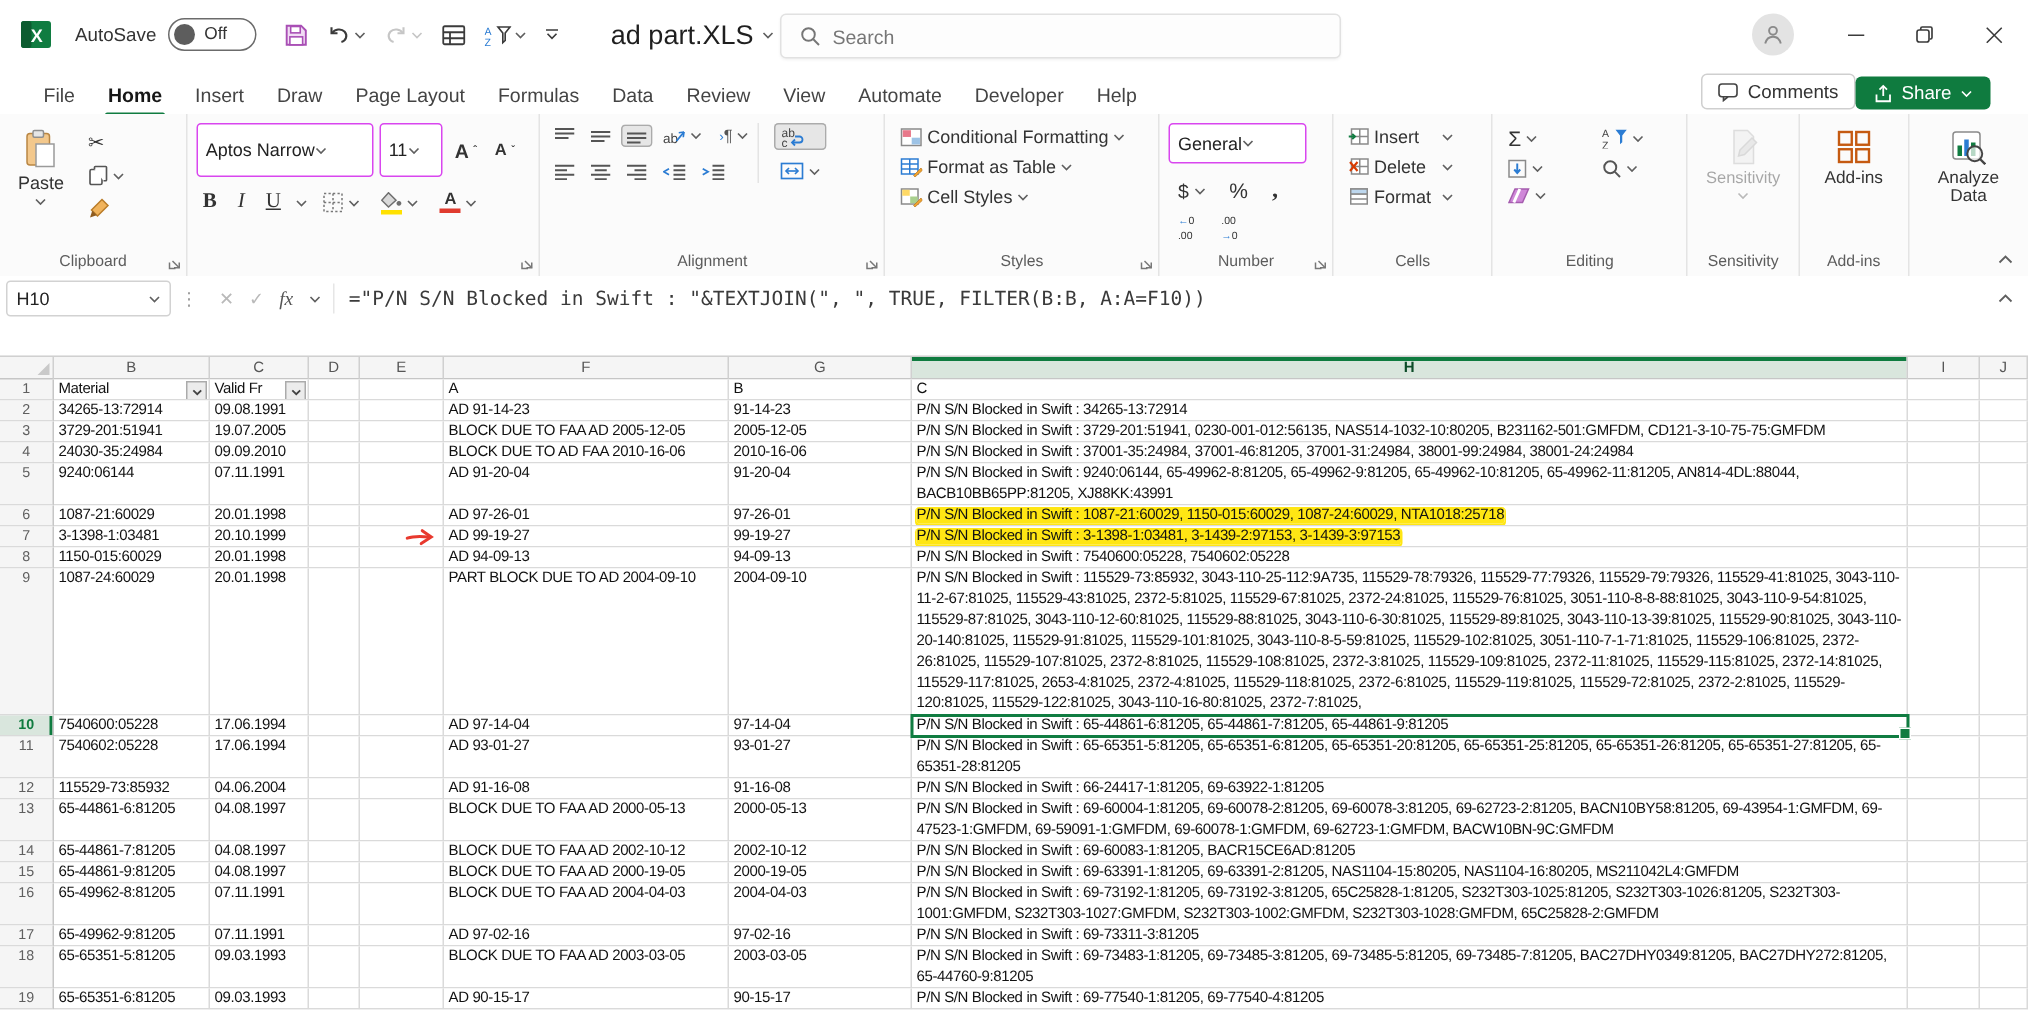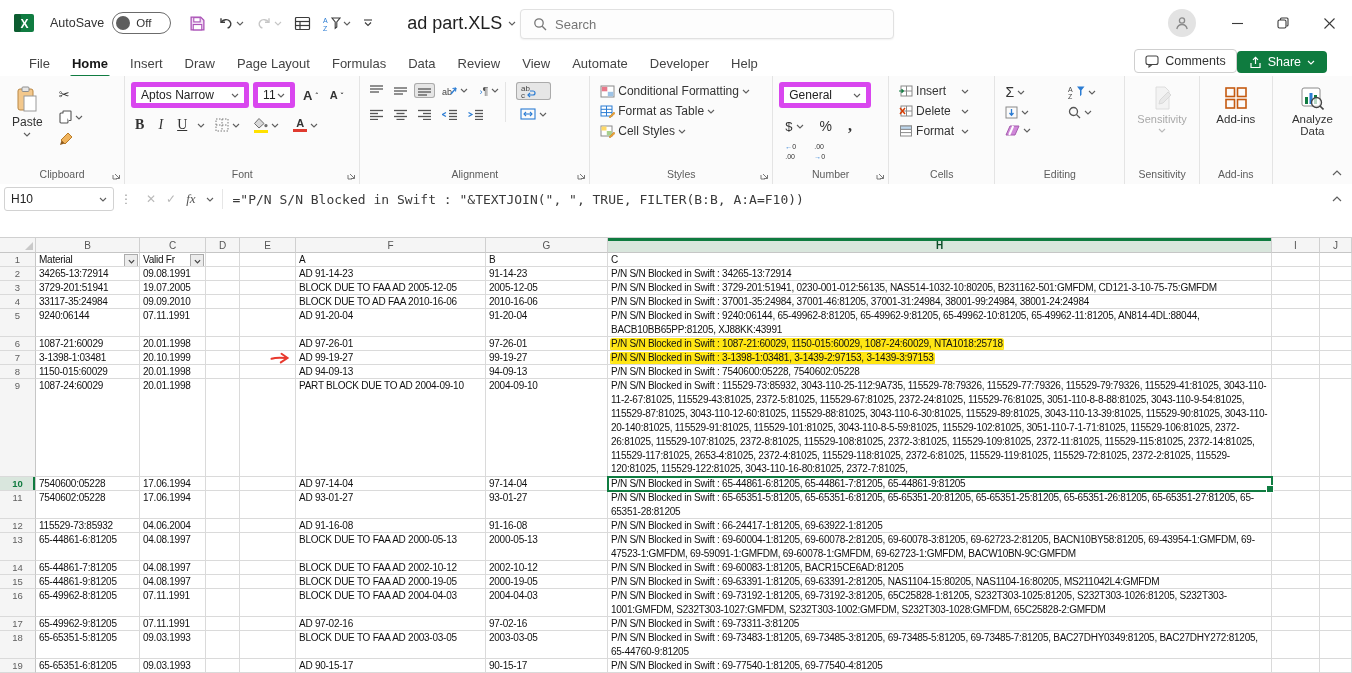--- a/index.html
+++ b/index.html
@@ -46,22 +46,22 @@
   .ribbon{position:absolute;top:76px;left:0;width:100%;height:108px;background:#fbfbfb;
           border-bottom:1px solid #d8d8d8;display:flex;}
   .grp{position:relative;display:flex;flex-direction:column;border-right:1px solid #e4e4e4;padding:6px 6px 0;}
   .grp-label{margin-top:auto;display:flex;align-items:center;justify-content:center;gap:5px;
              font-size:10.5px;color:#5c5c5c;padding:3px 0 4px}
   .launcher{position:absolute;right:3px;bottom:4px}
   .rb{display:flex;align-items:center;gap:3px;padding:2px 4px;border-radius:3px;font-size:12px;color:#333}
   .rb.on{background:#e6e6e6;box-shadow:inset 0 0 0 1px #ababab}
   .bigbtn{display:flex;flex-direction:column;align-items:center;justify-content:flex-start;gap:3px;
           padding:4px 6px;font-size:12px;color:#333;border-radius:3px}
-  .sel-like{display:flex;align-items:center;justify-content:space-between;border:5px solid #d946ef;
-            border-radius:3px;background:#fff;font-size:12px;color:#222;padding:2px 5px;height:26px;box-sizing:border-box}
+  .sel-like{display:flex;align-items:center;justify-content:flex-start;border:1px solid #d946ef;
+            border-radius:3px;background:#fff;font-size:12px;color:#222;padding:2px 5px;height:36px;box-sizing:border-box}
   .stackrow{display:flex;align-items:center;gap:5px;font-size:12px;color:#333;padding:2px 2px;white-space:nowrap}
   .dec{display:flex;flex-direction:column;font-size:7px;line-height:7px;color:#333;align-items:flex-start}
   .dec b{color:#2b7cd3;font-weight:400}
   .disabled{opacity:.42;filter:grayscale(1)}
   .colorbar{height:3px;width:14px;margin-top:1px}
 
   
   .fxrow{position:absolute;top:184px;left:0;width:100%;height:30px;background:#fff;
          border-bottom:1px solid #ededed;display:flex;align-items:center;}
   .namebox{width:96px;height:22px;margin-left:4px;border:1px solid #d2d2d2;border-radius:3px;
@@ -352,23 +352,20 @@
         <span class="rb">
           <span style="display:flex;flex-direction:column;align-items:center">
             <span style="font-size:11px;font-weight:bold;line-height:10px">A</span>
             <span class="colorbar" style="background:#e03b2f"></span>
           </span>
           <svg class="chv" viewBox="0 0 8 5">
               <path d="M1 1 L4 4 L7 1"></path>
             </svg>
         </span>
       </div>
-      <div class="grp-label">
-          <span>Font</span>
-        </div>
       <span class="launcher">
           <svg width="9" height="9" viewBox="0 0 9 9" fill="none" stroke="#777" stroke-width="1">
             <path d="M1 4 V8 H5"></path>
             <path d="M3 3 L7.5 7.5"></path>
             <path d="M7.5 4 V7.5 H4"></path>
           </svg>
         </span>
     </div>
 
     <div class="grp" style="width:232px">
@@ -811,21 +808,21 @@
           <div class="cell wD"></div>
           <div class="cell wE"></div>
           <div class="cell wF">BLOCK DUE TO FAA AD 2005-12-05</div>
           <div class="cell wG">2005-12-05</div>
           <div class="cell wH">P/N S/N Blocked in Swift : 3729-201:51941, 0230-001-012:56135, NAS514-1032-10:80205, B231162-501:GMFDM, CD121-3-10-75-75:GMFDM</div>
           <div class="cell wI"></div>
           <div class="cell wJ"></div>
         </div>
         <div class="grow" style="height: 14px;">
           <div class="numcell wnum">4</div>
-          <div class="cell wB">33117-35:24984</div>
+          <div class="cell wB">24030-35:24984</div>
           <div class="cell wC">09.09.2010</div>
           <div class="cell wD"></div>
           <div class="cell wE"></div>
           <div class="cell wF">BLOCK DUE TO AD FAA 2010-16-06</div>
           <div class="cell wG">2010-16-06</div>
           <div class="cell wH">P/N S/N Blocked in Swift : 37001-35:24984, 37001-46:81205, 37001-31:24984, 38001-99:24984, 38001-24:24984</div>
           <div class="cell wI"></div>
           <div class="cell wJ"></div>
         </div>
         <div class="grow" style="height: 28px;">

